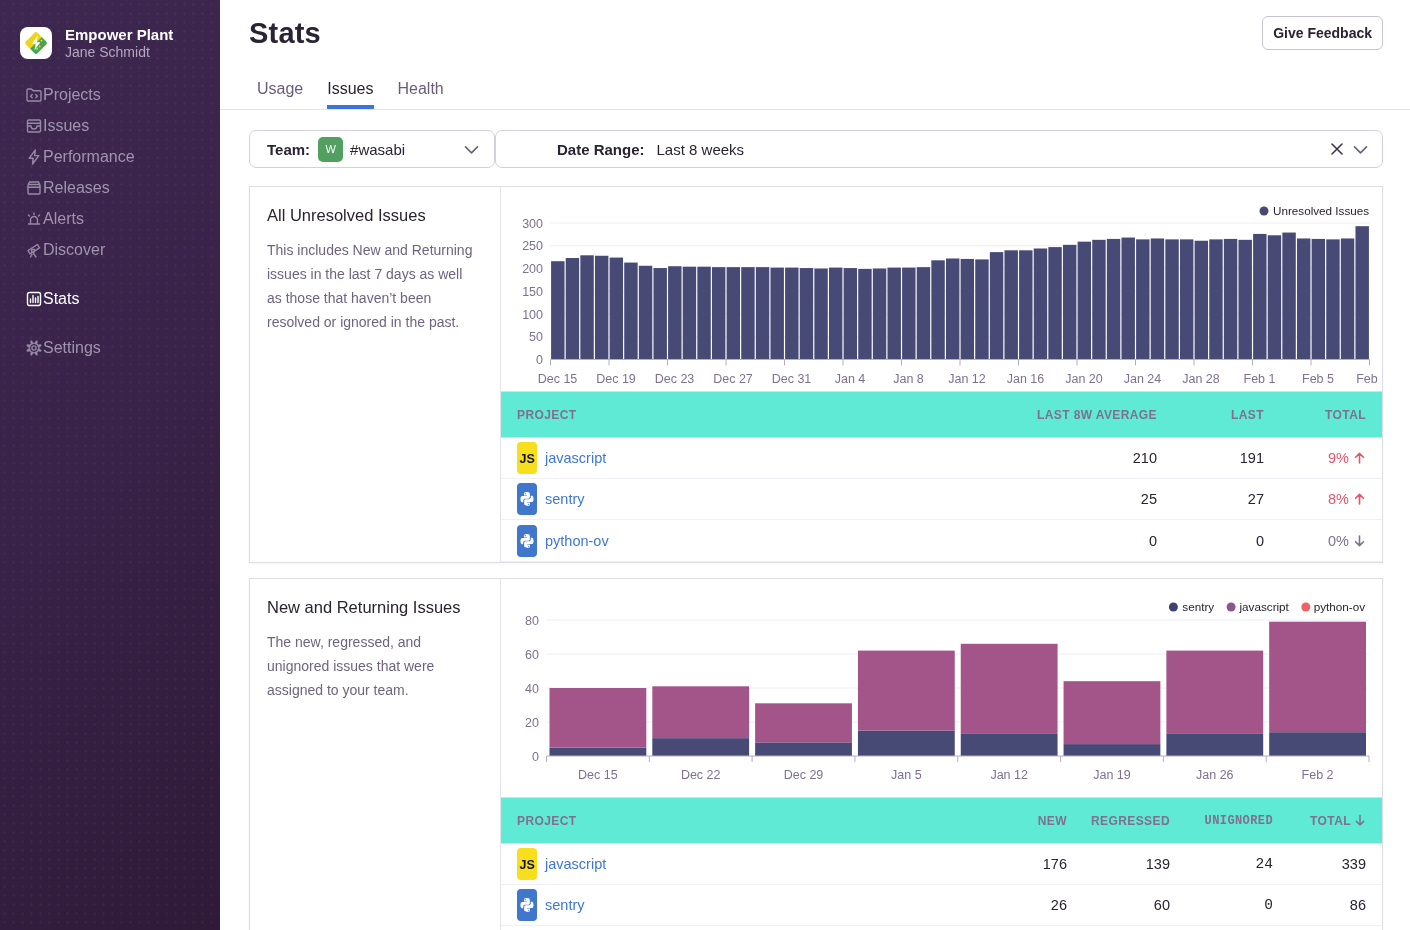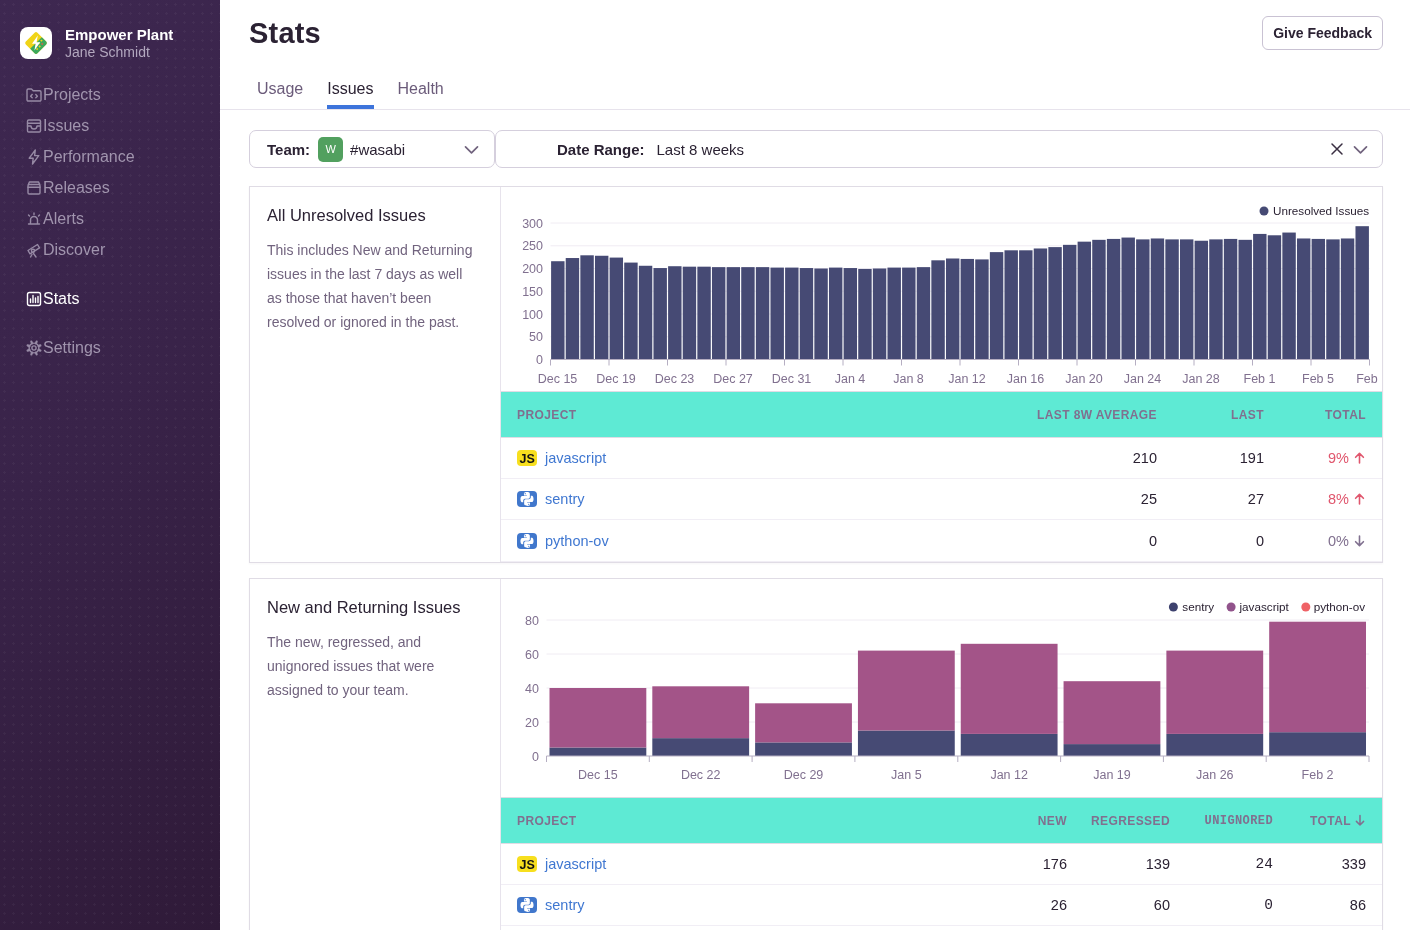--- a/index.html
+++ b/index.html
@@ -48,21 +48,21 @@
 .ptable .row { display:flex; align-items:center; height:41px; padding:0 16px; font-size:14.5px; color:#2b2233; border-bottom:1px solid #f1eef5; }
 .c1 { flex:1; display:flex; align-items:center; }
 .t1 .c2 { width:180px; text-align:right; }
 .t1 .c3 { width:107px; text-align:right; }
 .t1 .c4 { width:102px; text-align:right; }
 .t1 .row:last-child { height:42px; }
 .t2 .c2 { width:103px; text-align:right; }
 .t2 .c3 { width:103px; text-align:right; }
 .t2 .c4 { width:103px; text-align:right;font-family:Liberation Mono, monospace; }
 .t2 .c5 { width:93px; text-align:right; }
-.picon { width:20px; height:16px; border-radius:4px; display:inline-flex; align-items:center; justify-content:center; margin-right:8px; flex-shrink:0; }
+.picon { width:20px; height:32px; border-radius:4px; display:inline-flex; align-items:center; justify-content:center; margin-right:8px; flex-shrink:0; }
 .plink { color:#3f77d1; }
 .chg { display:inline-flex; align-items:center; justify-content:flex-end; }
 .red { color:#e0566d; }
 .gray { color:#80708f; }
 .rb { border-bottom:1px solid #f1eef5; }
 </style>
 </head>
 <body>
 <div class="app">
   <div class="sidebar">

